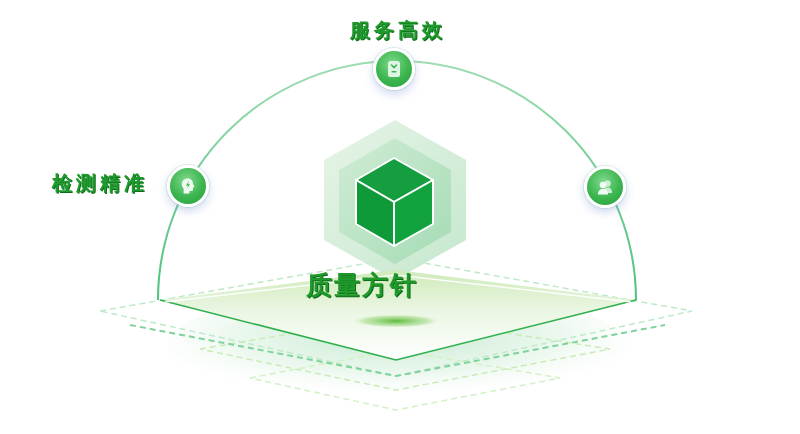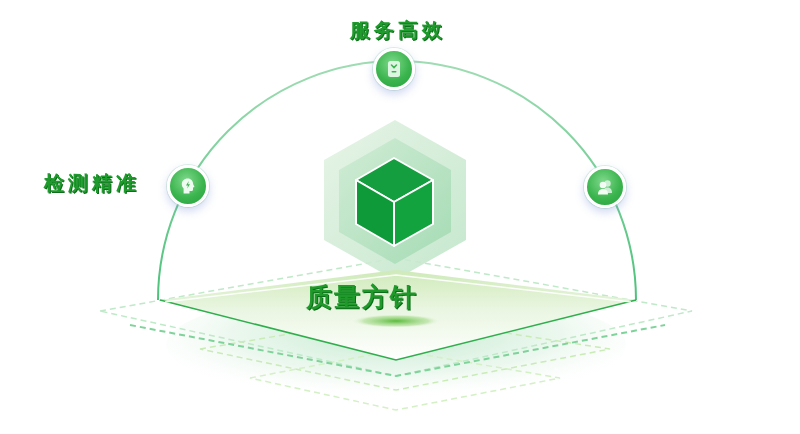--- a/index.html
+++ b/index.html
@@ -8,21 +8,21 @@
     position: relative; overflow: hidden;
     font-family: "DejaVu Sans", "Liberation Sans", sans-serif;
   }
   #stage { position: absolute; left: 0; top: 0; width: 800px; height: 434px; }
   .label {
     position: absolute; font-weight: bold; font-size: 20px; letter-spacing: 4px;
     color: #1e9b2c; white-space: nowrap; line-height: 1;
     text-shadow: 1px 1px 0 #0f6e1c;
   }
   .center-label {
-    position: absolute; left: 0; width: 724px; top: 284px; text-align: center;
+    position: absolute; left: 0; width: 724px; top: 272px; text-align: center;
     font-weight: bold; font-size: 26px; color: #1f9a2a; letter-spacing: 2px; line-height: 1;
     text-shadow: 1px 1px 0 #0d6a1a;
   }
   .node {
     position: absolute; width: 36px; height: 36px; border-radius: 50%;
     background: radial-gradient(circle at 45% 35%, #7fd98c 0%, #3cb54f 55%, #23a03a 100%);
     border: 3px solid #ffffff;
     box-shadow: 0 4px 10px rgba(80,110,200,0.28), 0 0 0 1px rgba(200,230,210,0.6);
     box-sizing: content-box;
   }
@@ -94,21 +94,21 @@
 
   <div class="label" style="left:338px; top:20px;margin-left:12px;">服务高效</div>
   <div class="node" style="left:373px; top:48px;">
     <svg viewBox="0 0 20 20">
       <rect x="4" y="2" width="12" height="16" rx="2.5" fill="#dff5e3"></rect>
       <path d="M 7.5 6 L 10 8.5 L 12.5 6" fill="none" stroke="#3cb54f" stroke-width="1.6" stroke-linecap="round"></path>
       <rect x="7.5" y="12" width="5" height="1.6" rx="0.8" fill="#3cb54f"></rect>
     </svg>
   </div>
 
-  <div class="label" style="left:44px; top:173px;">检测精准</div>
+  <div class="label" style="left:52px; top:173px;">检测精准</div>
   <div class="node" style="left:167px; top:165px;">
     <svg viewBox="0 0 20 20">
       <path d="M 10 2.5 C 6 2.5 3.8 5.2 3.8 8.3 C 3.8 10.2 4.6 11.5 5.6 12.4 L 5.6 17.5 L 11.5 17.5 L 11.5 15 L 13.5 15 C 14.5 15 15 14.4 15 13.5 L 15 11.5 L 16.5 11 L 15.2 8.2 C 15 4.8 12.8 2.5 10 2.5 Z" fill="#eefbf0"></path>
       <path d="M 10.8 5 L 8 9.4 L 10 9.4 L 9.2 12.6 L 12 8.2 L 10 8.2 Z" fill="#3cb54f"></path>
     </svg>
   </div>
 
   <div class="node" style="left:584px; top:166px;">
     <svg viewBox="0 0 20 20">
       <circle cx="12.5" cy="6.5" r="3.2" fill="#cdeed4"></circle>

